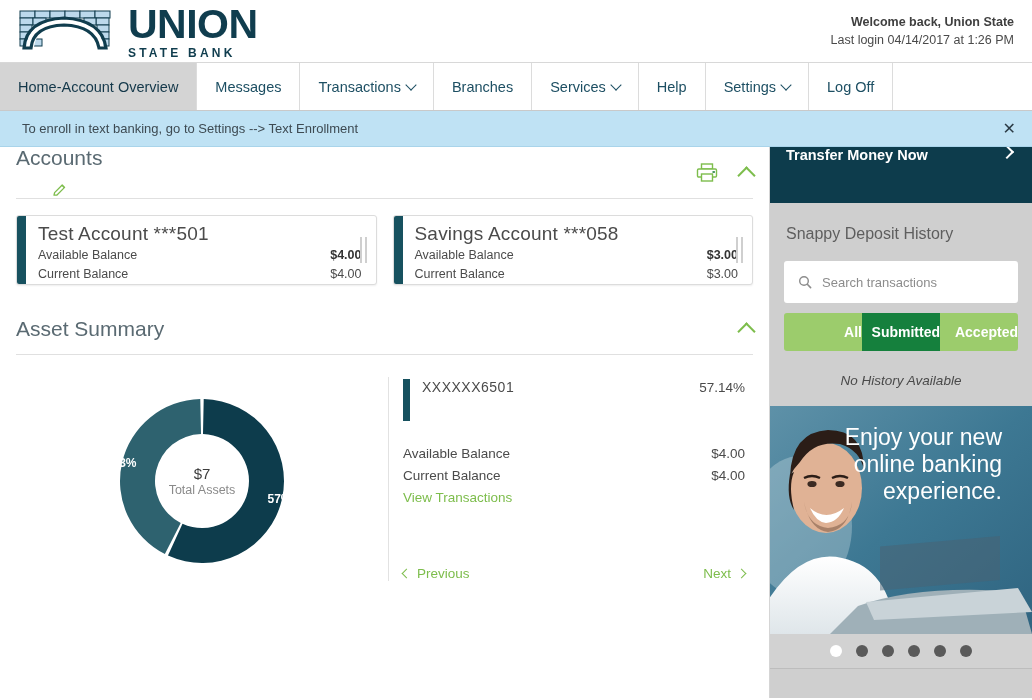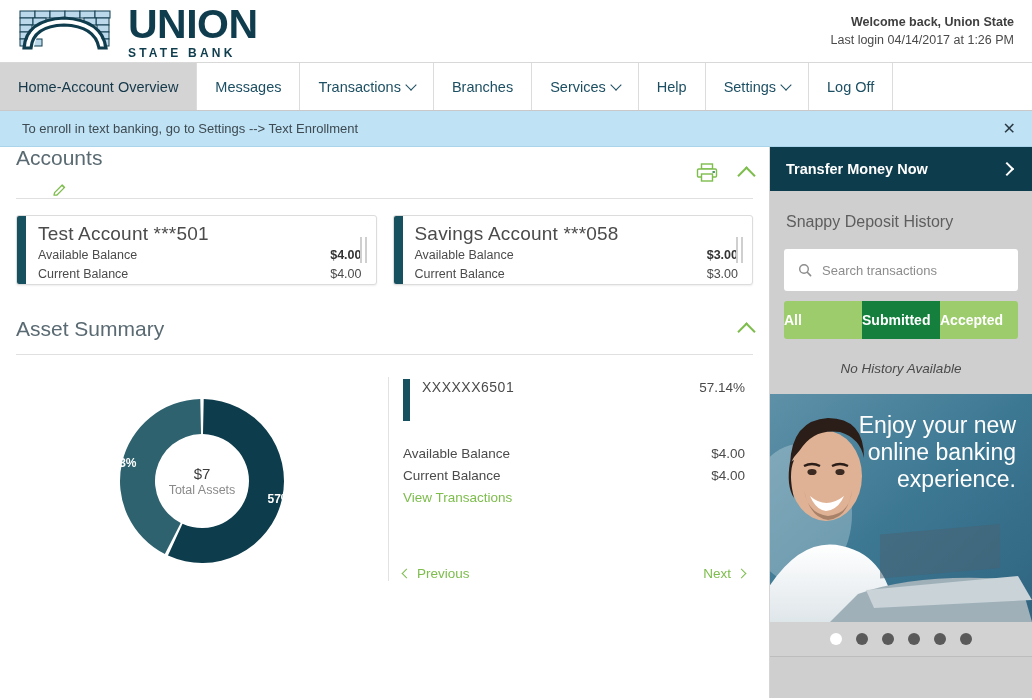--- a/index.html
+++ b/index.html
@@ -125,44 +125,44 @@
   .pager {
     display:flex; justify-content:space-between; align-items:center;
     margin-top:60px; font-size:13.5px; color:#7dbd4c;
   }
   .pager span { cursor:pointer; display:inline-flex; align-items:center; gap:7px; }
   .chev-l { width:7px; height:7px; border-left:1.7px solid #7dbd4c; border-bottom:1.7px solid #7dbd4c; transform:rotate(45deg); display:inline-block; }
   .chev-r { width:7px; height:7px; border-right:1.7px solid #7dbd4c; border-top:1.7px solid #7dbd4c; transform:rotate(45deg); display:inline-block; }
 
   
   .transfer-bar {
-    height:44px; background:#0d3c4c; color:#fff;
-    display:flex; align-items:center; justify-content:space-between;
+    height:56px; background:#0d3c4c; color:#fff;
+    display:flex; align-items:flex-start; justify-content:space-between;
     padding:0 16px; cursor:pointer;
   }
   .transfer-bar .t-label { font-size:14.5px; font-weight:bold; }
   .chev-r-w { width:10px; height:10px; border-right:2px solid #fff; border-top:2px solid #fff; transform:rotate(45deg); display:inline-block; margin-right:4px; }
   .snappy-title { font-size:16px; color:#5e5e5e; padding:22px 16px 18px 16px; }
   .search-box {
     margin:0 14px; height:42px; background:#fff; border-radius:3px;
     display:flex; align-items:center; gap:10px; padding:0 14px;
   }
   .search-ph { font-size:13px; color:#8c8c8c; }
   .filters { display:flex; margin:10px 14px 0 14px; border-radius:3px; overflow:hidden; }
   .filt {
-    flex:1; text-align:left; padding:11px 0; font-size:14px;
+    flex:1; text-align:right; padding:11px 0; font-size:14px;
     font-weight:bold; color:#fff; background:#9ccc6c; cursor:pointer;
   }
   .filt.sel { background:#15803d; }
   .no-hist { text-align:center; font-size:13.5px; color:#4a4a4a; font-style:italic; padding:22px 0 18px 0; }
 
   .promo { position:relative; height:228px; overflow:hidden; background:#35708c; }
   .promo-photo { position:absolute; inset:0; }
   .promo-text {
-    position:absolute; right:16px; top:18px; width:170px;
+    position:absolute; right:30px; top:18px; width:170px;
     text-align:right; color:#fff; font-size:23px; line-height:1.18;
   }
   .dots { height:34px; background:rgba(210,210,210,.92); display:flex; align-items:center; justify-content:center; gap:14px; }
   .dot { width:12px; height:12px; border-radius:50%; background:#5a5a5a; cursor:pointer; }
   .dot.active { background:#ffffff; }
   .side-foot { height:32px; background:#cfcfcf; border-top:1px solid #bdbdbd; }
 </style>
 </head>
 <body>
 

